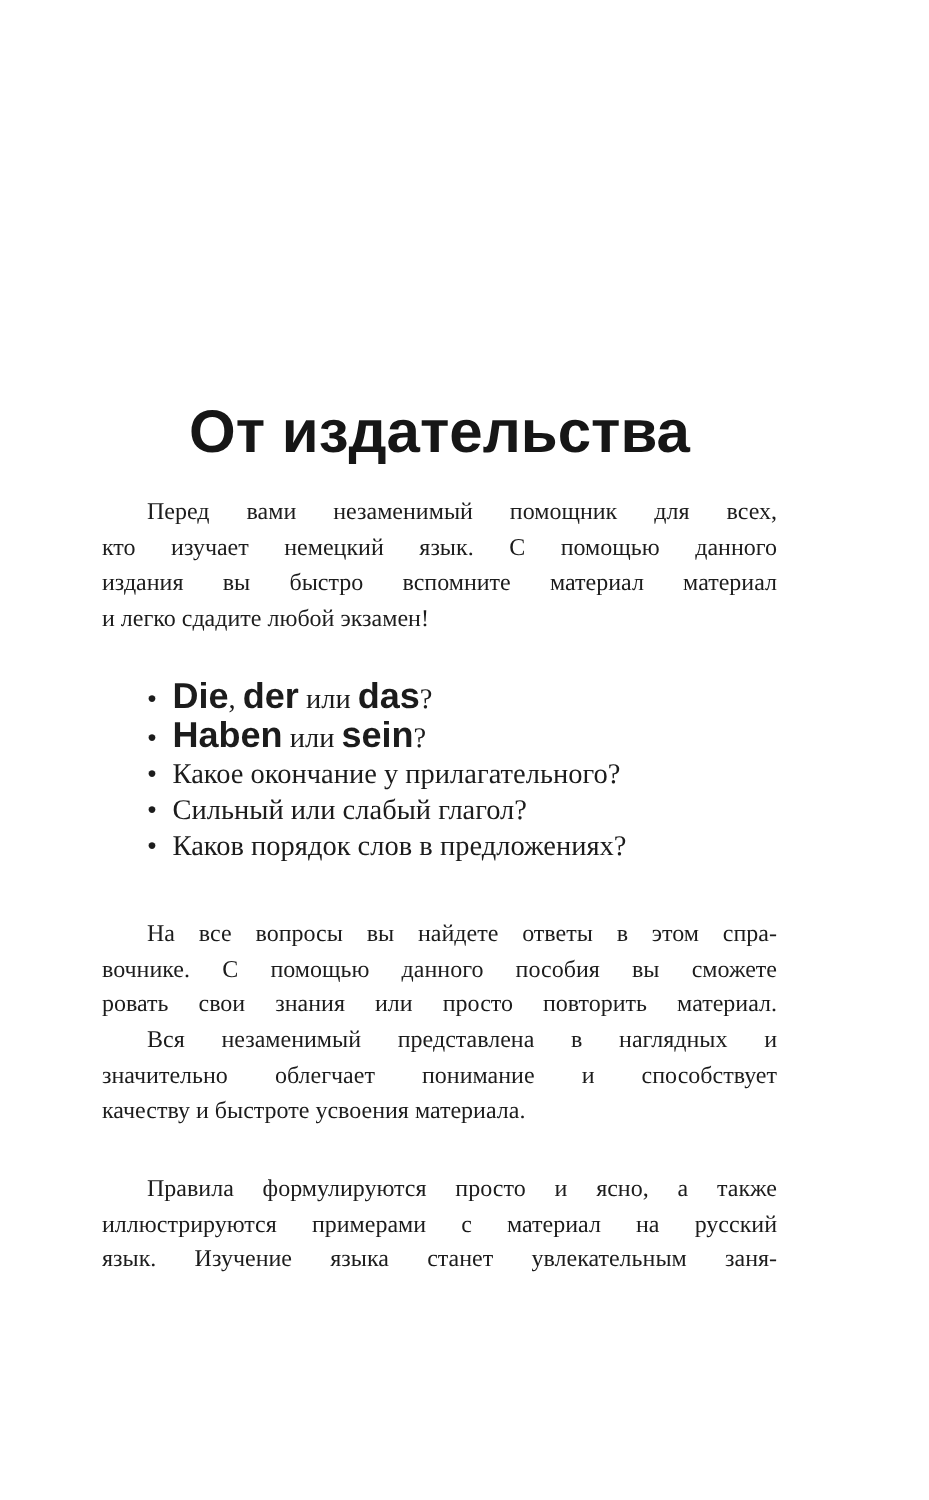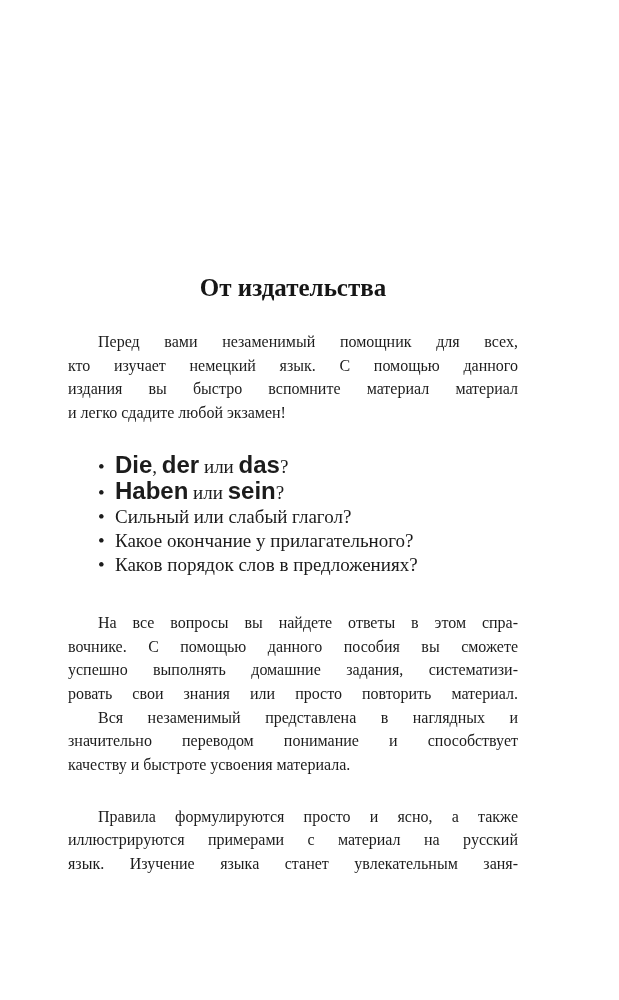--- a/index.html
+++ b/index.html
@@ -13,23 +13,23 @@
     height: 1000px;
     background: #ffffff;
     box-sizing: border-box;
     padding: 268px 101px 0 68px;
     overflow: hidden;
     font-family: "Liberation Serif", serif;
     color: #1c1c1c;
   }
   .title {
     margin: 0 0 22px 0;
-    font-family: Liberation Serif, serif;
+    font-family: Liberation Sans, sans-serif;
     font-weight: 700;
-    font-size: 25px;
+    font-size: 40px;
     line-height: 40px;
     text-align: center;
     color: #161616;
     letter-spacing: 0px;
   }
   .para { margin: 0; }
   .line {
     font-size: 16px;
     line-height: 23.7px;
   }
@@ -73,34 +73,33 @@
     <div class="para">
         <div class="line jline indent">Перед вами незаменимый помощник для всех,</div>
         <div class="line jline">кто изучает немецкий язык. С помощью данного</div>
         <div class="line jline">издания вы быстро вспомните материал материал</div>
         <div class="line lline">и легко сдадите любой экзамен!</div>
       </div>
 
     <ul class="qlist">
         <li><span class="marker">•</span><span class="de-bold">Die</span><span class="plain">, </span><span class="de-bold">der</span><span class="plain"> или </span><span class="de-bold">das</span><span class="plain">?</span></li>
         <li><span class="marker">•</span><span class="de-bold">Haben</span><span class="plain"> или </span><span class="de-bold">sein</span><span class="plain">?</span></li>
+        <li><span class="marker">•</span><span class="plain">Какое окончание у прилагательного?</span></li>
         <li><span class="marker">•</span><span class="plain">Сильный или слабый глагол?</span></li>
-        <li><span class="marker">•</span><span class="plain">Какое окончание у прилагательного?</span></li>
         <li><span class="marker">•</span><span class="plain">Каков порядок слов в предложениях?</span></li>
       </ul>
 
     <div class="para">
         <div class="line jline indent">На все вопросы вы найдете ответы в этом спра-</div>
         <div class="line jline">вочнике. С помощью данного пособия вы сможете</div>
-        <div class="line jline">успешно выполнять домашние задания, систематизи-</div>
         <div class="line jline">ровать свои знания или просто повторить материал.</div>
       </div>
     <div class="para">
         <div class="line jline indent">Вся незаменимый представлена в наглядных и</div>
-        <div class="line jline">значительно переводом понимание и способствует</div>
+        <div class="line jline">значительно облегчает понимание и способствует</div>
         <div class="line lline">качеству и быстроте усвоения материала.</div>
       </div>
     <div class="para gap-top">
         <div class="line jline indent">Правила формулируются просто и ясно, а также</div>
         <div class="line jline">иллюстрируются примерами с материал на русский</div>
         <div class="line jline">язык. Изучение языка станет увлекательным заня-</div>
       </div>
   </div>
 </div>
 

